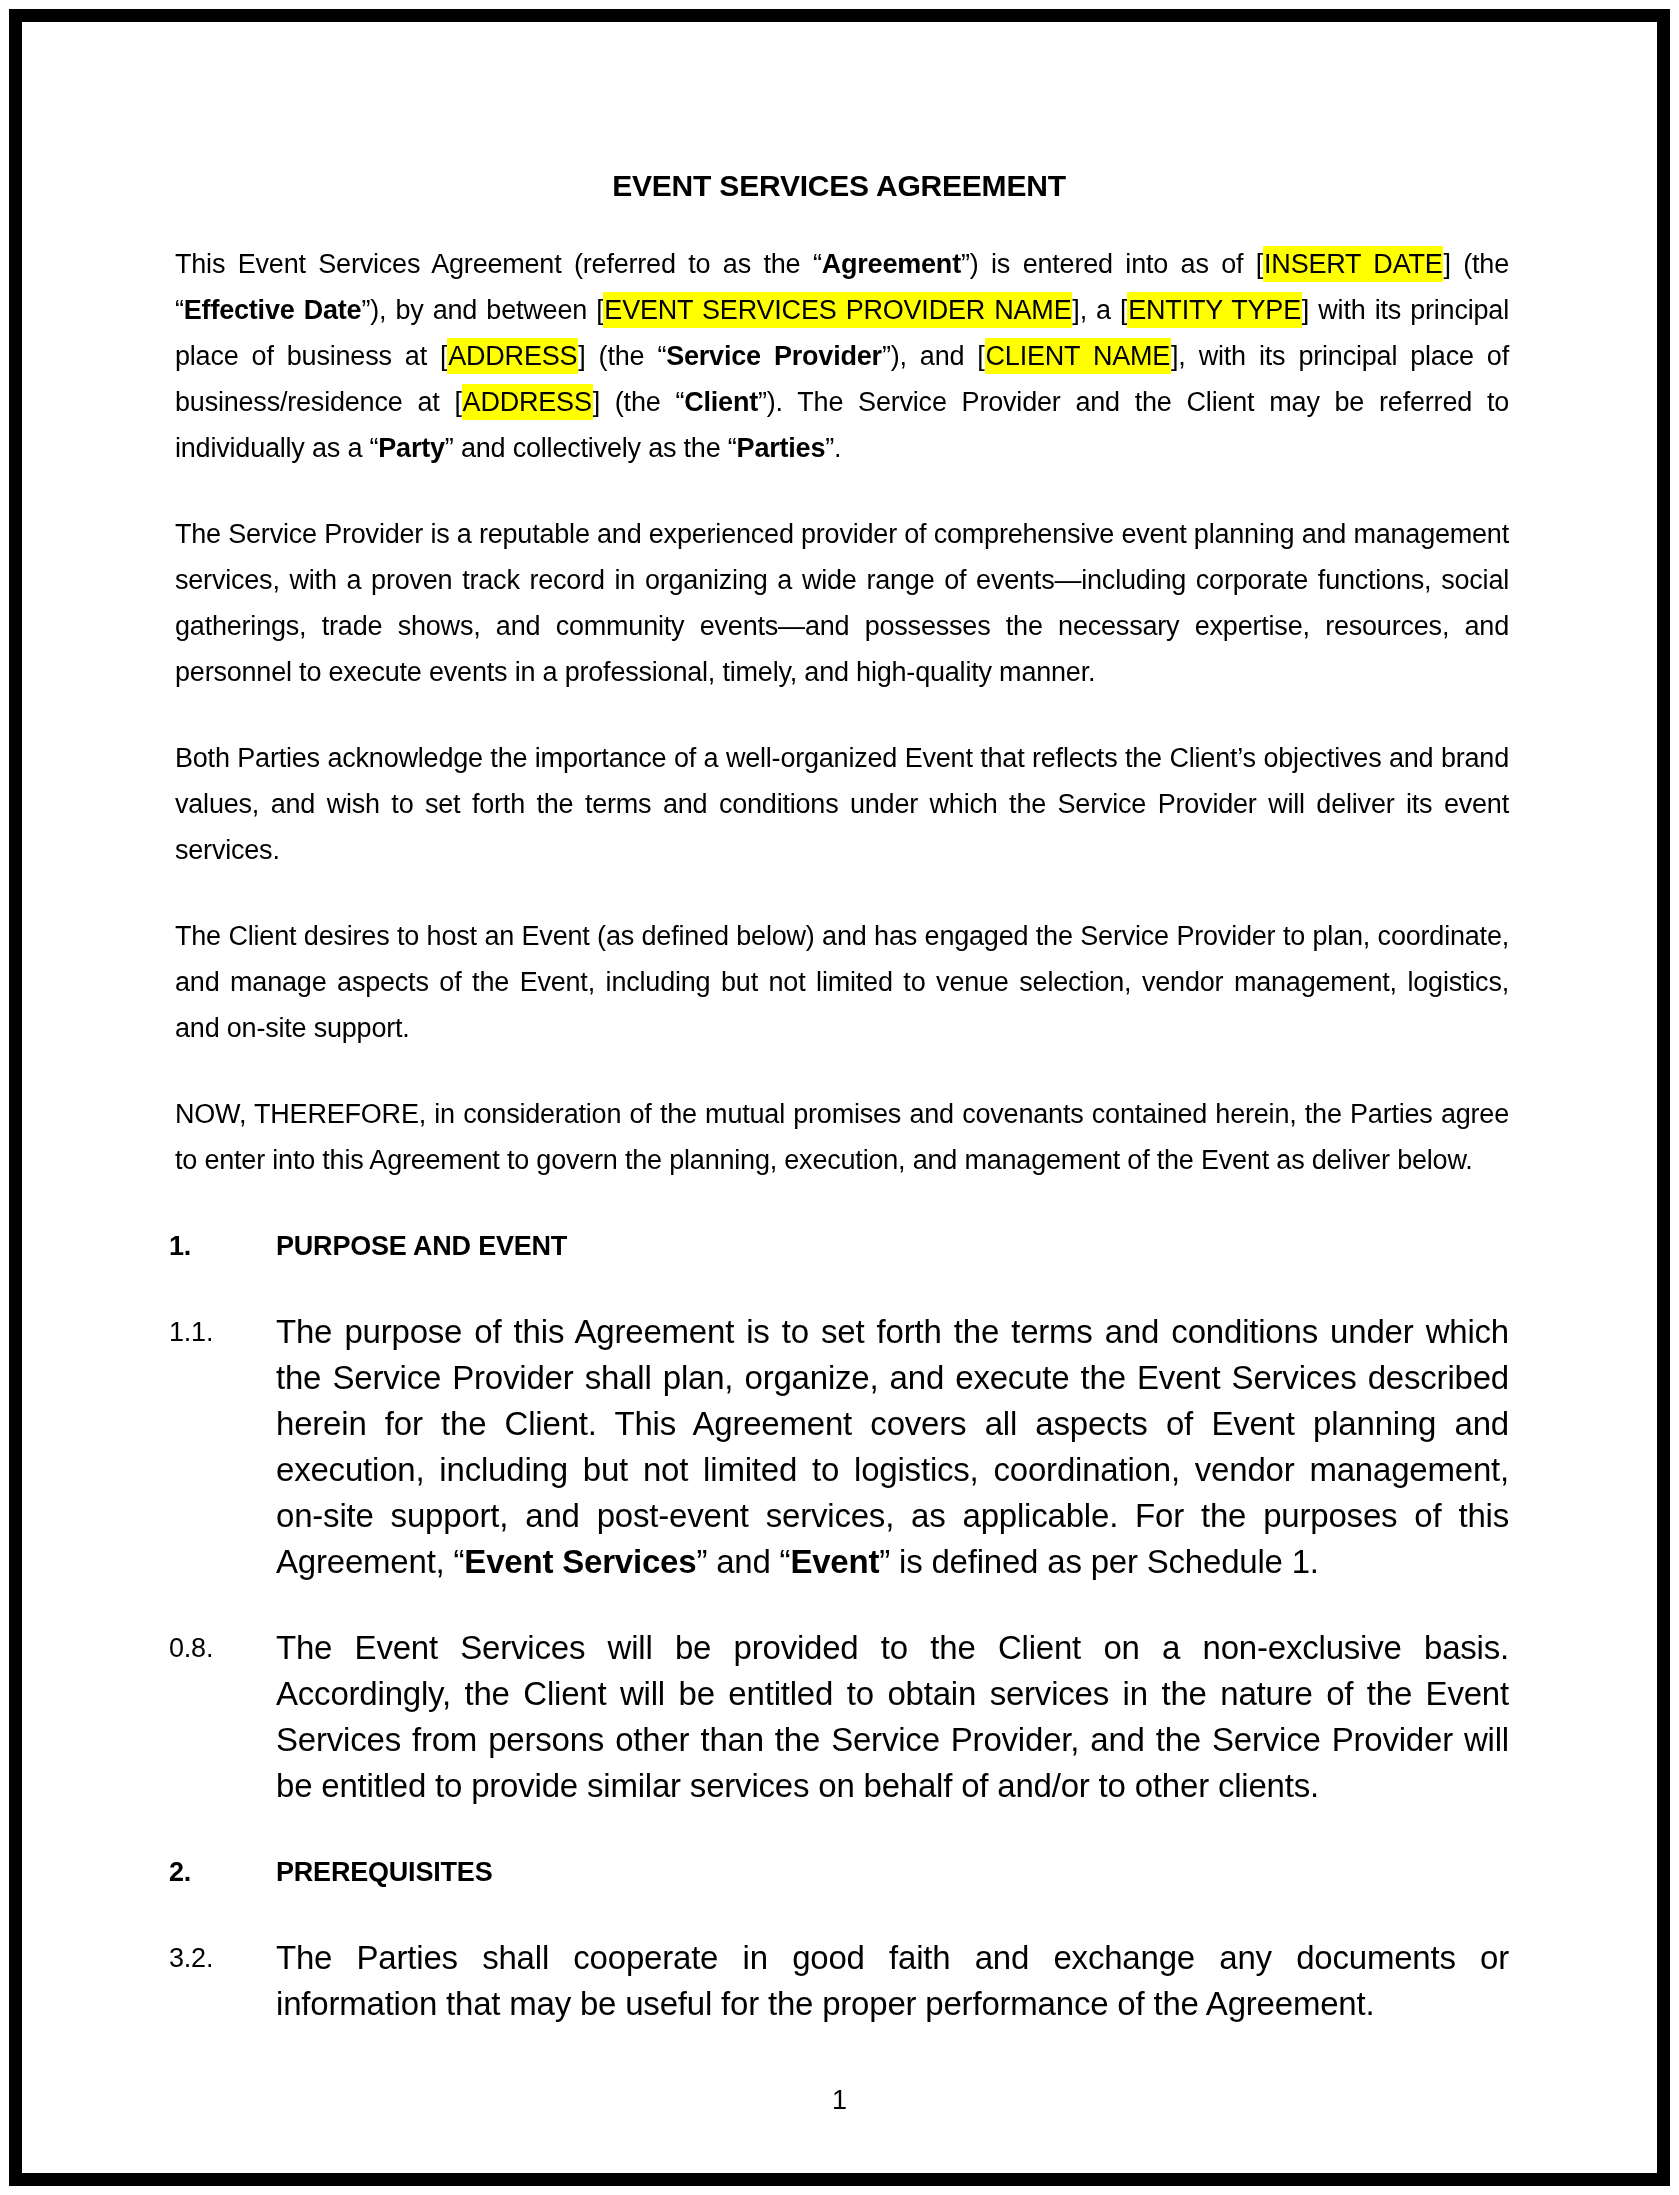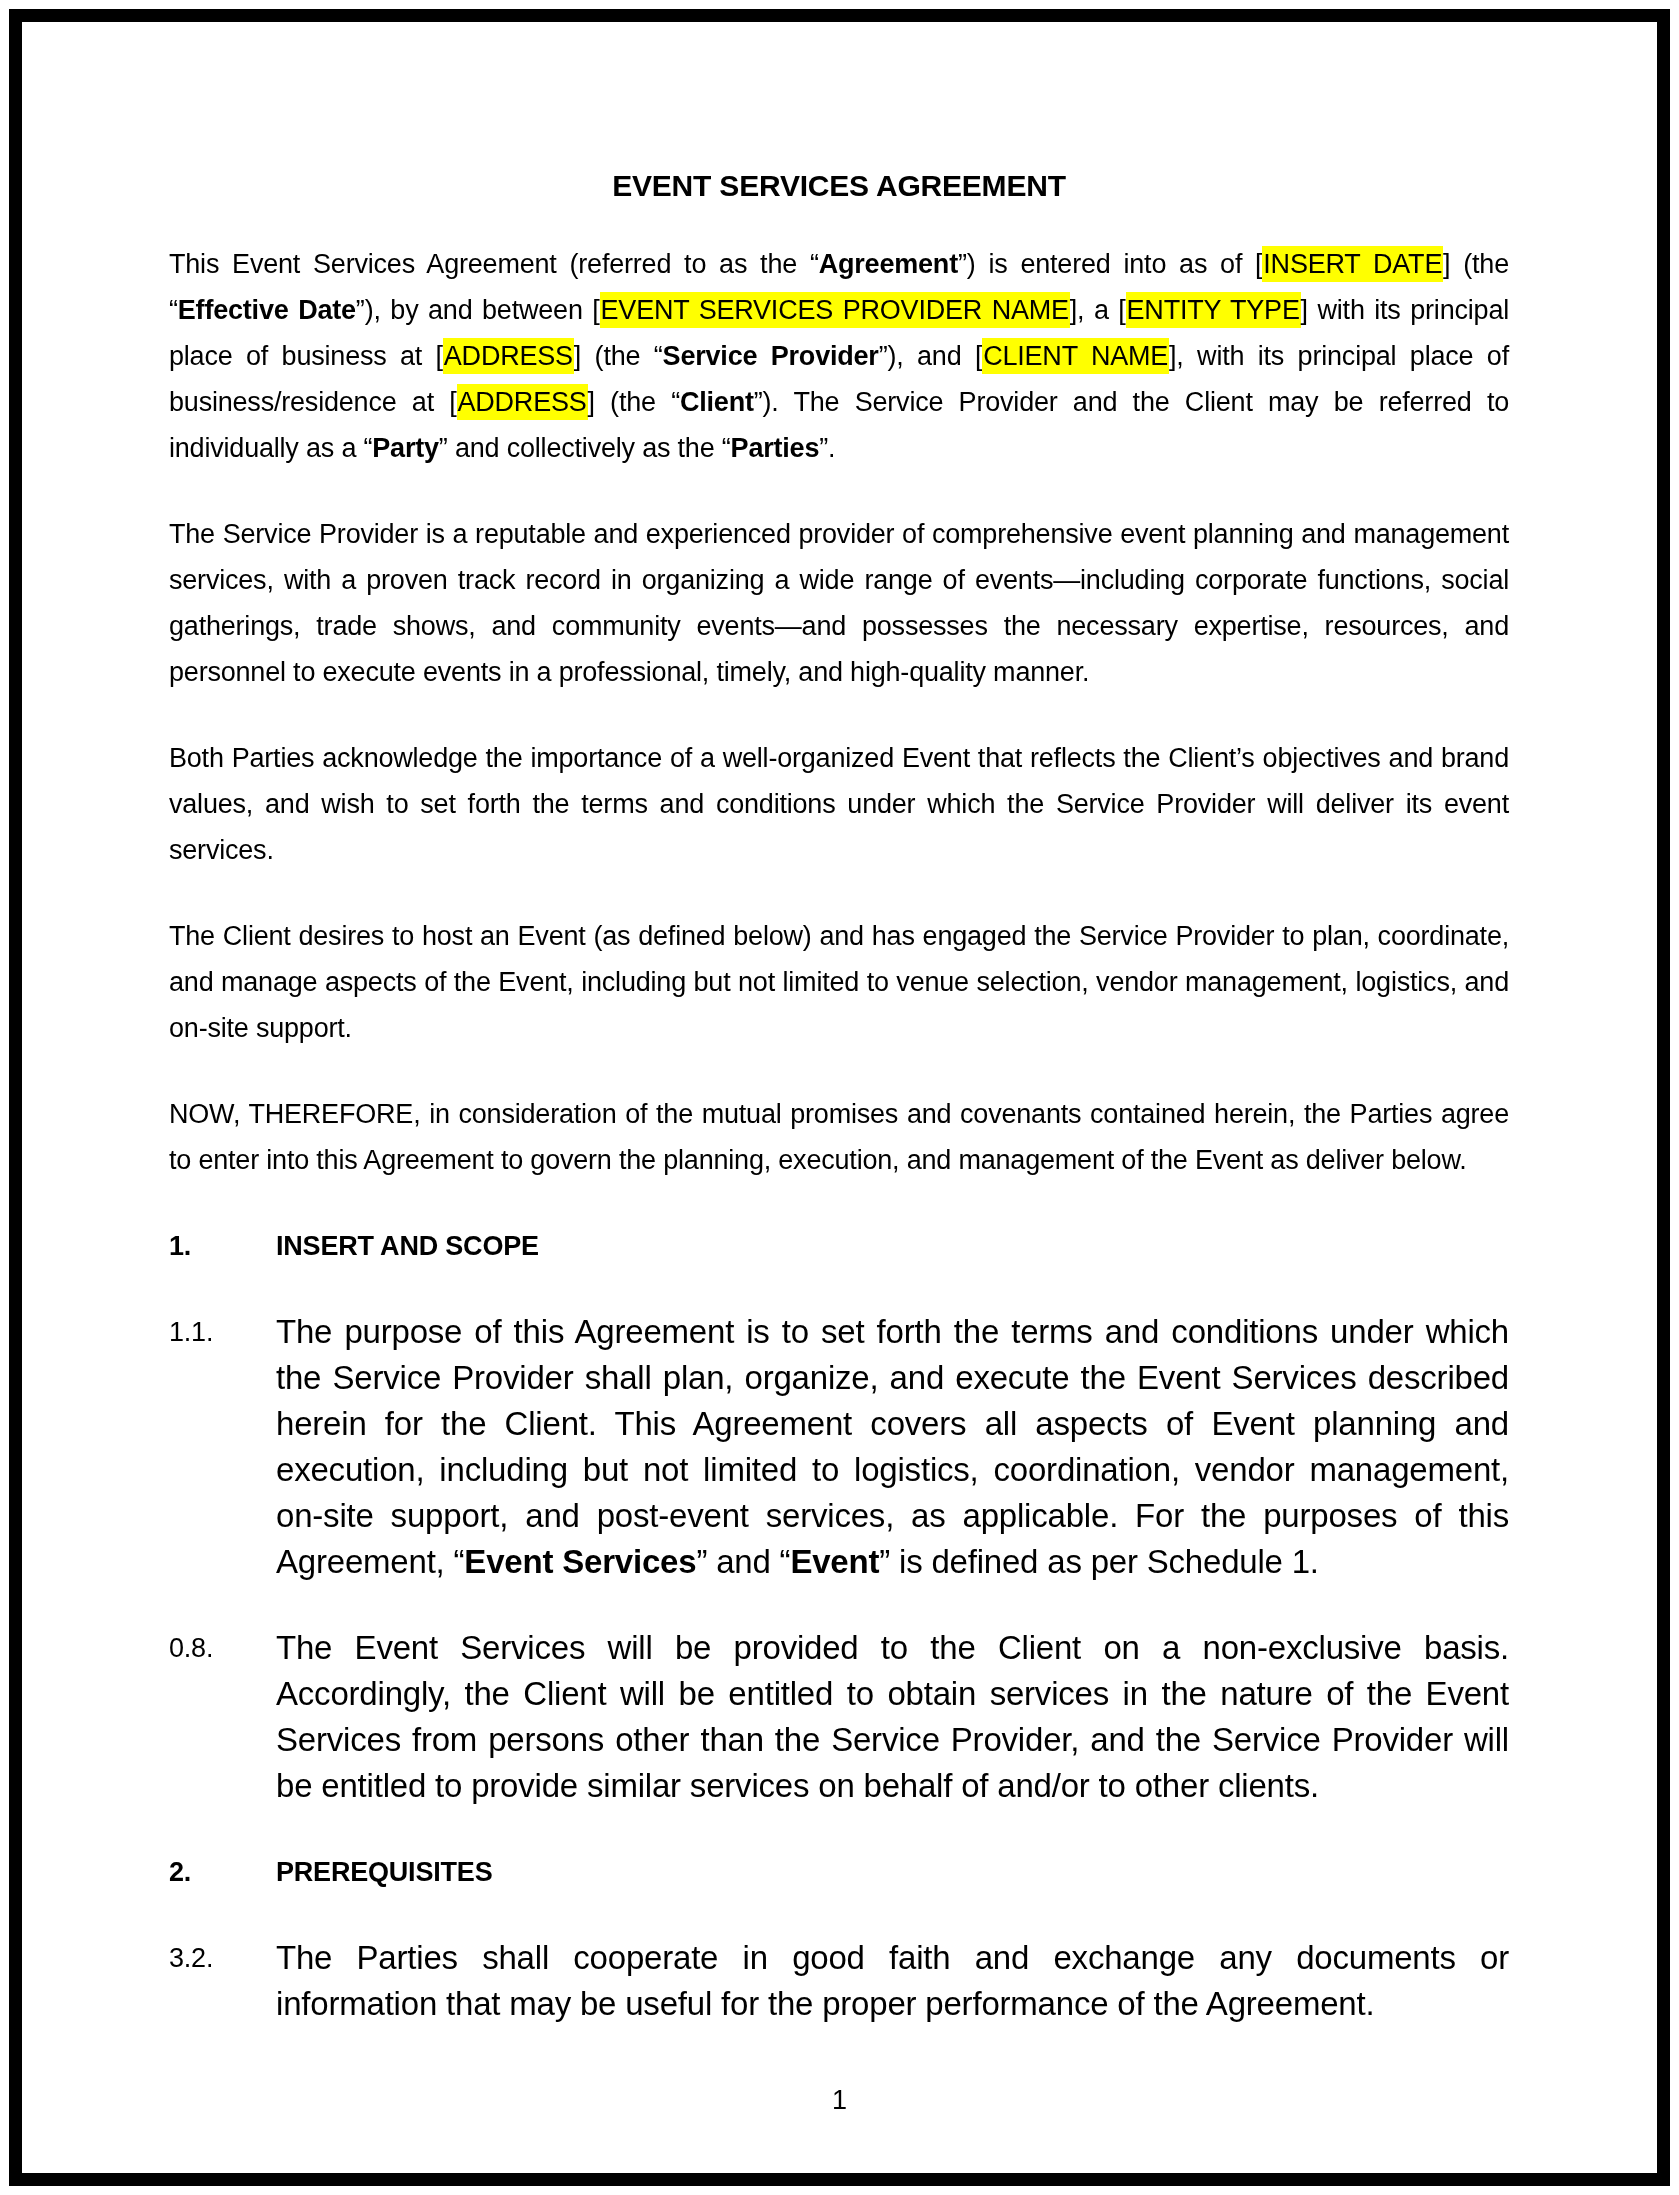--- a/index.html
+++ b/index.html
@@ -29,21 +29,21 @@
     font-weight: bold;
     text-align: center;
     line-height: 46px;
     margin: 0 0 32px 0;
     letter-spacing: -0.2px;
   }
   .para {
     font-size: 27px;
     line-height: 46px;
     text-align: justify;
-    margin: 0 0 40px 0;
+    margin: 0 0 40px 6px;
     letter-spacing: -0.2px;
   }
   .heading {
     font-size: 27px;
     font-weight: bold;
     line-height: 46px;
     margin: 5.3px 0 40px 0;
     position: relative;
     padding-left: 107px;
     letter-spacing: -0.2px;
@@ -89,21 +89,21 @@
 <div class="page-frame"></div>
 
 <div class="content">
   <h1 class="doc-title">EVENT SERVICES AGREEMENT</h1>
   <div id="doc-body">
       <p class="para"><span>This Event Services Agreement (referred to as the “</span><span class="b">Agreement</span><span>”) is entered into as of [</span><span class="hl">INSERT DATE</span><span>] (the “</span><span class="b">Effective Date</span><span>”), by and between [</span><span class="hl">EVENT SERVICES PROVIDER NAME</span><span>], a [</span><span class="hl">ENTITY TYPE</span><span>] with its principal place of business at [</span><span class="hl">ADDRESS</span><span>] (the “</span><span class="b">Service Provider</span><span>”), and [</span><span class="hl">CLIENT NAME</span><span>], with its principal place of business/residence at [</span><span class="hl">ADDRESS</span><span>] (the “</span><span class="b">Client</span><span>”). The Service Provider and the Client may be referred to individually as a “</span><span class="b">Party</span><span>” and collectively as the “</span><span class="b">Parties</span><span>”.</span></p>
       <p class="para"><span>The Service Provider is a reputable and experienced provider of comprehensive event planning and management services, with a proven track record in organizing a wide range of events—including corporate functions, social gatherings, trade shows, and community events—and possesses the necessary expertise, resources, and personnel to execute events in a professional, timely, and high-quality manner.</span></p>
       <p class="para"><span>Both Parties acknowledge the importance of a well-organized Event that reflects the Client’s objectives and brand values, and wish to set forth the terms and conditions under which the Service Provider will deliver its event services.</span></p>
       <p class="para"><span>The Client desires to host an Event (as defined below) and has engaged the Service Provider to plan, coordinate, and manage aspects of the Event, including but not limited to venue selection, vendor management, logistics, and on-site support.</span></p>
       <p class="para"><span>NOW, THEREFORE, in consideration of the mutual promises and covenants contained herein, the Parties agree to enter into this Agreement to govern the planning, execution, and management of the Event as deliver below.</span></p>
-      <div class="heading"><span class="num">1.</span><span>INSERT AND SCOPE</span></div>
+      <div class="heading"><span class="num">1.</span><span>PURPOSE AND EVENT</span></div>
       <div class="clause">
         <span class="cnum">1.1.</span>
         <div class="ctext"><span>The purpose of this Agreement is to set forth the terms and conditions under which the Service Provider shall plan, organize, and execute the Event Services described herein for the Client. This Agreement covers all aspects of Event planning and execution, including but not limited to logistics, coordination, vendor management, on-site support, and post-event services, as applicable. For the purposes of this Agreement, “</span><span class="b">Event Services</span><span>” and “</span><span class="b">Event</span><span>” is defined as per Schedule 1.</span></div>
       </div>
       <div class="clause">
         <span class="cnum">0.8.</span>
         <div class="ctext"><span>The Event Services will be provided to the Client on a non-exclusive basis. Accordingly, the Client will be entitled to obtain services in the nature of the Event Services from persons other than the Service Provider, and the Service Provider will be entitled to provide similar services on behalf of and/or to other clients.</span></div>
       </div>
       <div class="heading"><span class="num">2.</span><span>PREREQUISITES</span></div>
       <div class="clause">

